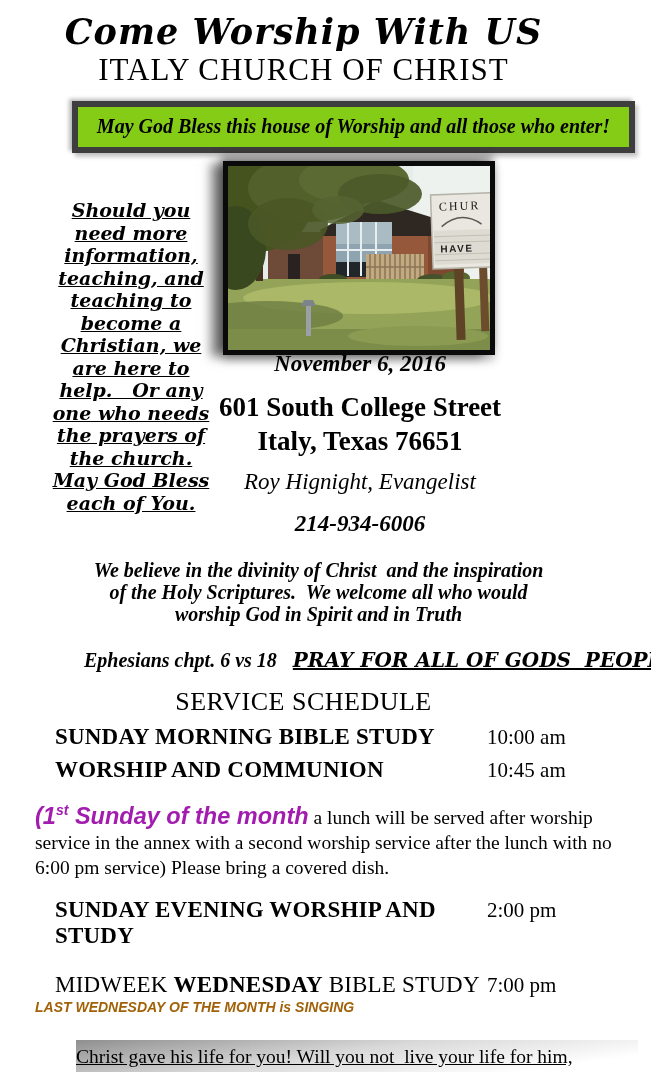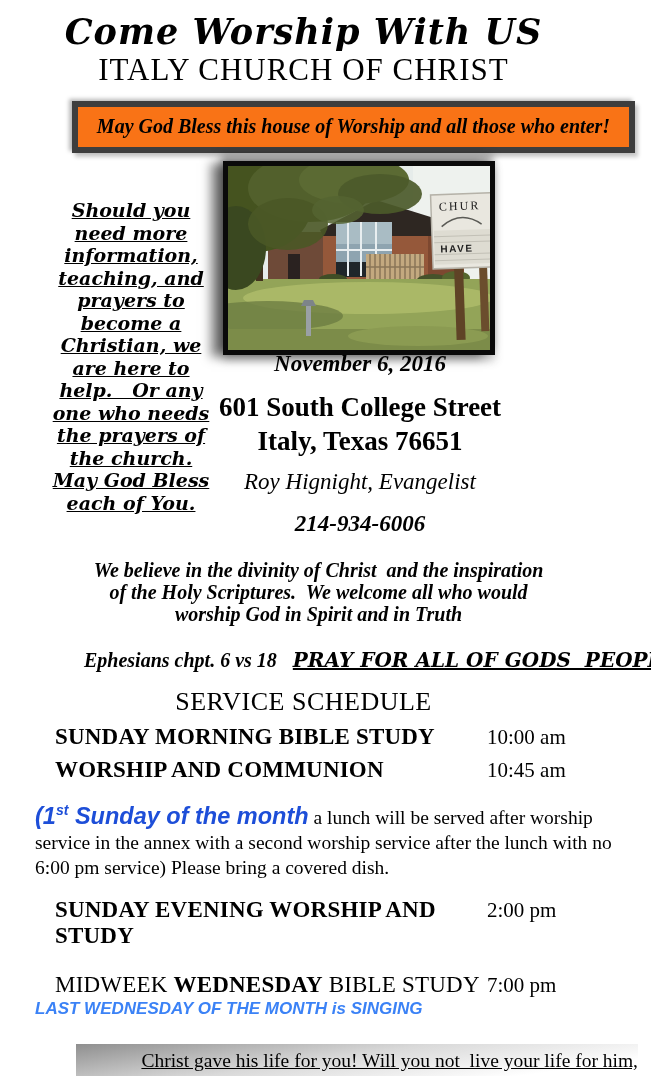--- a/index.html
+++ b/index.html
@@ -16,21 +16,21 @@
     font-size:35px;line-height:40px;letter-spacing:1px;
   }
   .title-main{
     font-size:31px;line-height:36px;font-weight:400;letter-spacing:1px;
     font-family:"Liberation Serif", serif;
   }
 
   
   .banner-box{
     box-sizing:border-box;margin:13px 0 0 72px;width:563px;
-    border:6px solid #3e3e3e;background:#f97316;
+    border:6px solid #3e3e3e;background:#84cc16;
     box-shadow:-3px -2px 4px rgba(0,0,0,0.28), 3px 4px 4px rgba(0,0,0,0.22);
     padding:8px 4px 9px;text-align:center;
   }
   .banner-text{font-style:italic;font-weight:bold;font-size:20px;white-space:pre;}
 
   
   .middle{position:relative;height:402px;}
   .sidebar{position:absolute;left:44px;top:46px;width:174px;text-align:center;}
   .script-line{
     font-family:"DejaVu Serif", serif;font-style:italic;font-weight:600;
@@ -67,34 +67,34 @@
   .sched-label{flex:0 0 432px;font-size:23px;font-weight:bold;letter-spacing:0.2px;}
   .sched-time{font-size:21px;}
   .row-evening{margin-top:17px;}
   .row-midweek{margin-top:23px;}
   .mixed-label .reg{font-weight:400;}
   .mixed-label .bld{font-weight:bold;}
 
   
   .lunch-note{margin:15px 10px 0 35px;width:606px;font-size:19.5px;line-height:25px;}
   .lunch-highlight{
-    font-family:"Liberation Sans", sans-serif;color:#1d4ed8;
+    font-family:"Liberation Sans", sans-serif;color:#a21caf;
     font-weight:bold;font-style:italic;font-size:23.5px;
   }
   .lunch-highlight sup{font-size:14px;}
 
   
   .singing-note{
     margin:1px 10px 0 35px;font-family:"Liberation Sans", sans-serif;
-    color:#3b82f6;font-weight:bold;font-style:italic;font-size:17px;
+    color:#a16207;font-weight:bold;font-style:italic;font-size:14px;
   }
 
   
   .closing-banner{
-    margin:25px 0 0 76px;width:562px;padding:6px 0 4px;text-align:right;
+    margin:25px 0 0 76px;width:562px;padding:6px 0 4px;text-align:left;
     background:linear-gradient(172deg,#8f8f8f 0%,#d9d9d9 45%,#ffffff 85%);
   }
   .closing-text{font-size:19.5px;text-decoration:underline;white-space:pre;}
   .farewell{
     margin-top:3px;text-align:center;font-family:"Liberation Sans", sans-serif;
     font-weight:bold;font-size:31px;color:#18818a;white-space:nowrap;
     text-shadow:1px 2px 1px rgba(130,130,130,0.7);
   }
 </style>
 </head>
@@ -111,21 +111,21 @@
     <span class="banner-text">May God Bless this house of Worship and all those who enter!</span>
   </div>
 
   <div class="middle">
 
     <div class="sidebar">
       <div class="script-line">Should you</div>
       <div class="script-line">need more</div>
       <div class="script-line">information,</div>
       <div class="script-line">teaching, and</div>
-      <div class="script-line">prayers to</div>
+      <div class="script-line">teaching to</div>
       <div class="script-line">become a</div>
       <div class="script-line">Christian, we</div>
       <div class="script-line">are here to</div>
       <div class="script-line">help.   Or any</div>
       <div class="script-line">one who needs</div>
       <div class="script-line">the prayers of</div>
       <div class="script-line">the church.</div>
       <div class="script-line">May God Bless</div>
       <div class="script-line">each of You.</div>
     </div>

